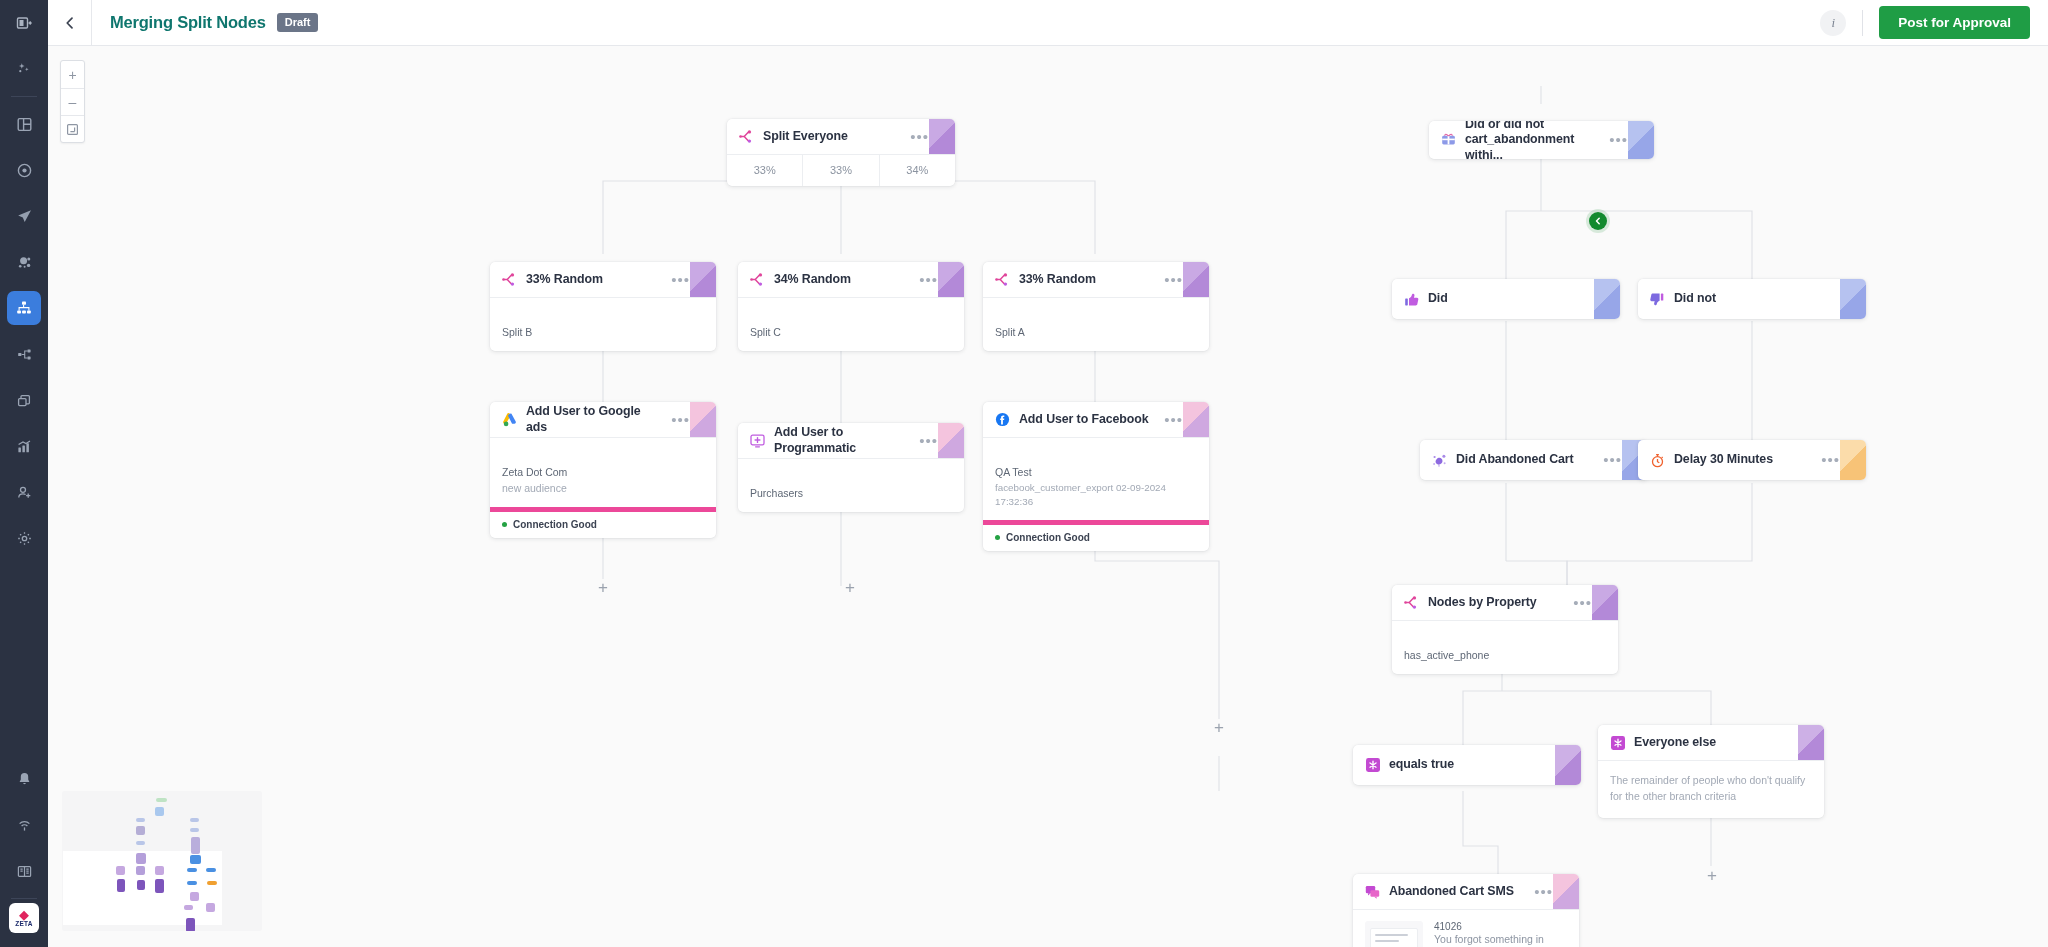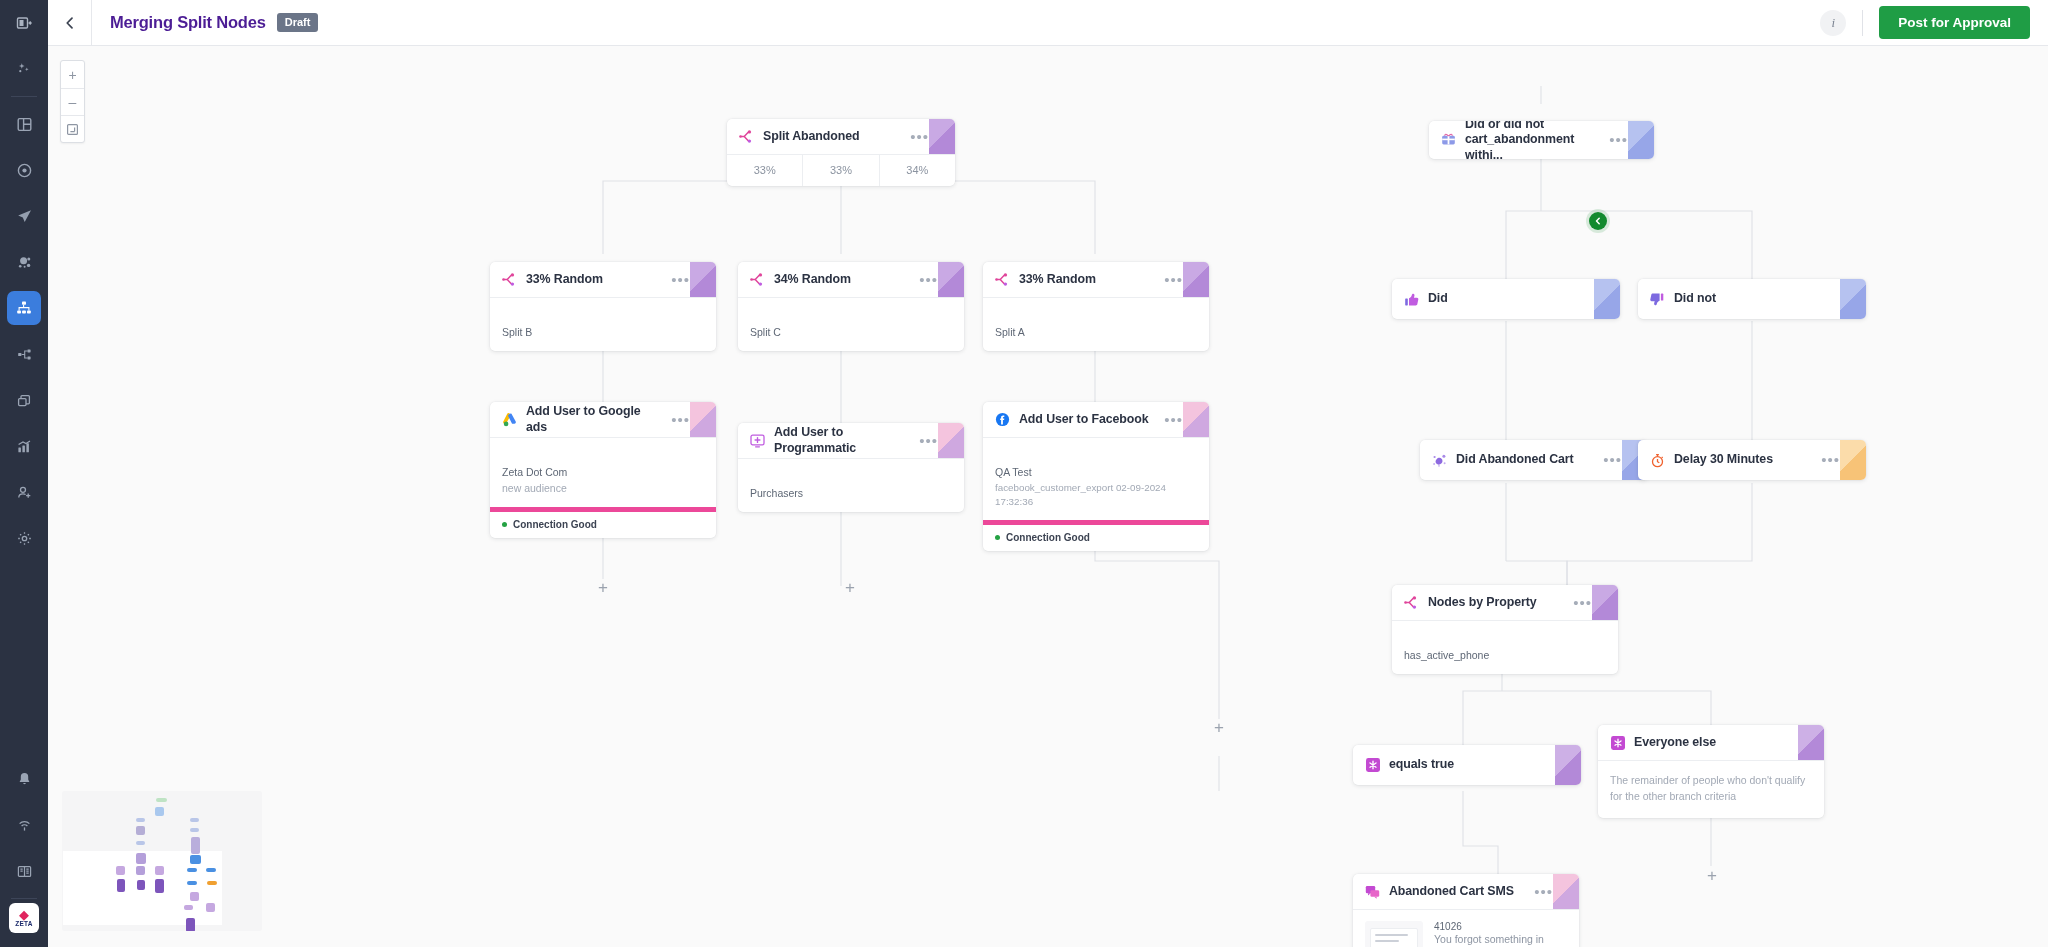--- a/index.html
+++ b/index.html
@@ -45,21 +45,21 @@
     position: absolute; left: 48px; top: 0;
     width: 2000px; height: 46px;
     background: #ffffff; border-bottom: 1px solid #e6e8ec;
     display: flex; align-items: center; z-index: 35;
   }
   #back-btn {
     width: 44px; height: 46px; display: flex; align-items: center; justify-content: center;
     cursor: pointer; border-right: 1px solid #e6e8ec; color: #3c4352;
   }
   #title-wrap { display: flex; align-items: center; gap: 11px; padding-left: 18px; }
-  #page-title { font-size: 16.5px; font-weight: bold; color: #4c1d95; letter-spacing: -.2px; }
+  #page-title { font-size: 16.5px; font-weight: bold; color: #0f766e; letter-spacing: -.2px; }
   #status-badge {
     background: #6b7588; color: #fff; font-size: 11px; font-weight: bold;
     padding: 3px 8px 4px; border-radius: 3px;
   }
   #topbar .tb-spacer { flex: 1 1 auto; }
   #info-btn {
     width: 26px; height: 26px; border-radius: 50%; background: #f1f2f4;
     display: flex; align-items: center; justify-content: center;
     color: #7c8492; font-size: 13px; font-family: "Liberation Serif", serif;
     font-style: italic; cursor: pointer;
@@ -390,21 +390,21 @@
       <div style="height:35px;">
         <div class="node-head">
           <span class="nh-icon">
             <svg width="15" height="15" viewBox="0 0 15 15" fill="none" stroke="#e0459b" stroke-width="1.5" stroke-linecap="round">
               <path d="M1.8 7.5h3.4M5.2 7.5 9 3.6M5.2 7.5 9 11.4"></path>
               <circle cx="10.4" cy="2.9" r="1.7" fill="#e0459b" stroke="none"></circle>
               <circle cx="10.4" cy="12.1" r="1.7" fill="#c05ce0" stroke="none"></circle>
               <circle cx="1.5" cy="7.5" r="1.3" fill="#e0459b" stroke="none"></circle>
             </svg>
           </span>
-          <span class="nh-title">Split Abandoned</span>
+          <span class="nh-title">Split Everyone</span>
           <span class="nh-dots">•••</span>
           <span class="node-corner" style="background:linear-gradient(135deg,#c9a9e4 0%,#c9a9e4 48%,#b389d8 48%,#b389d8 100%);"></span>
         </div>
       </div>
       <div class="split-strip">
         <div class="sp">33%</div>
         <div class="sp">33%</div>
         <div class="sp">34%</div>
       </div>
     </div>

